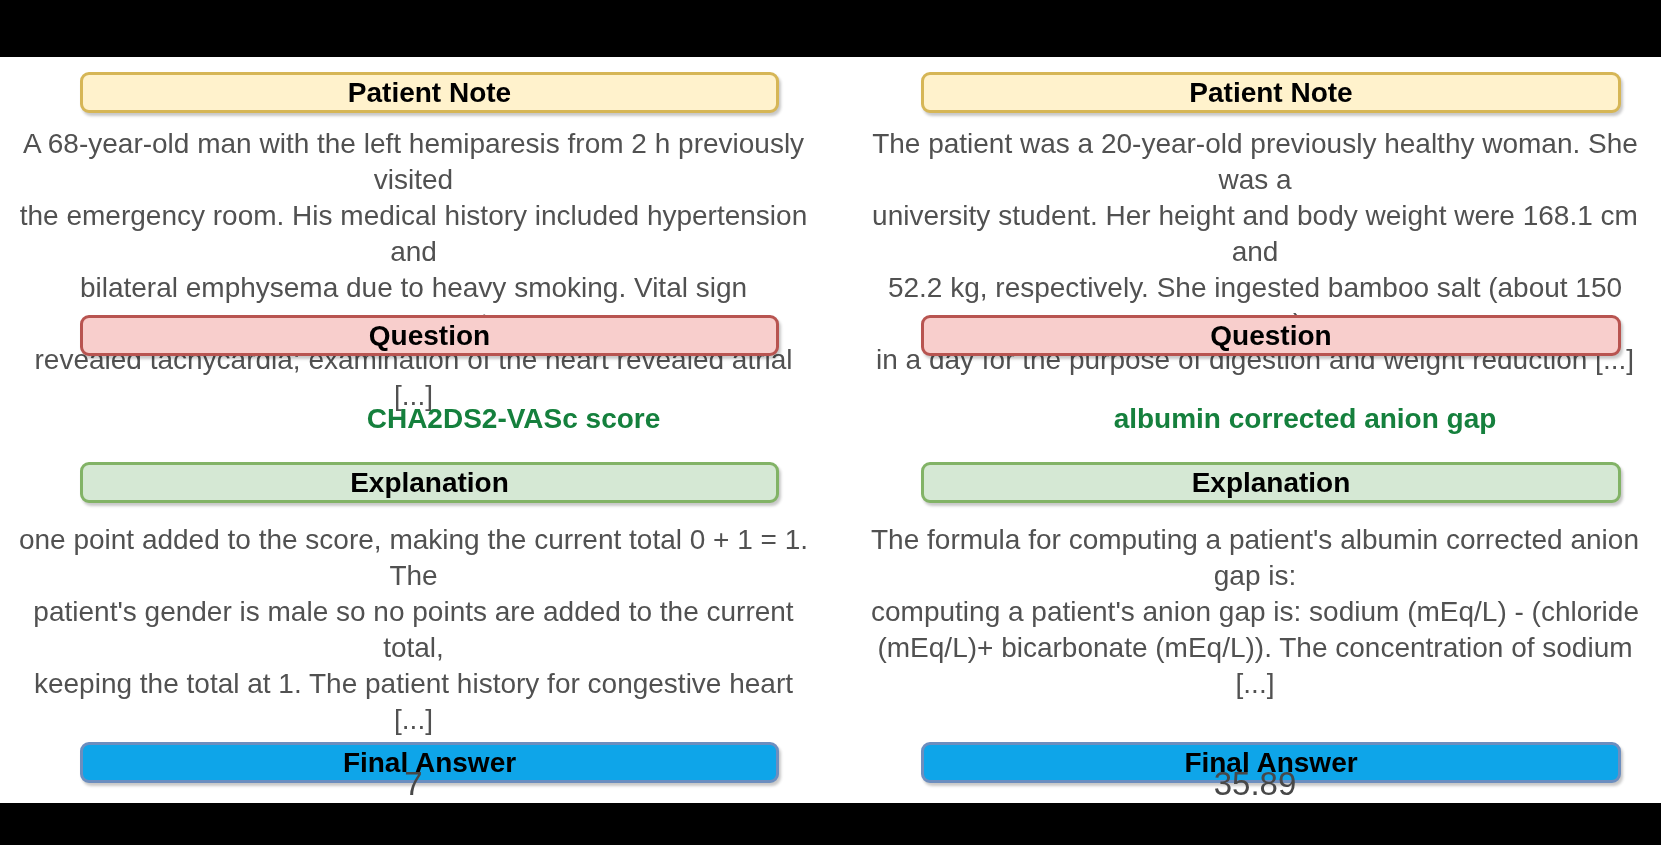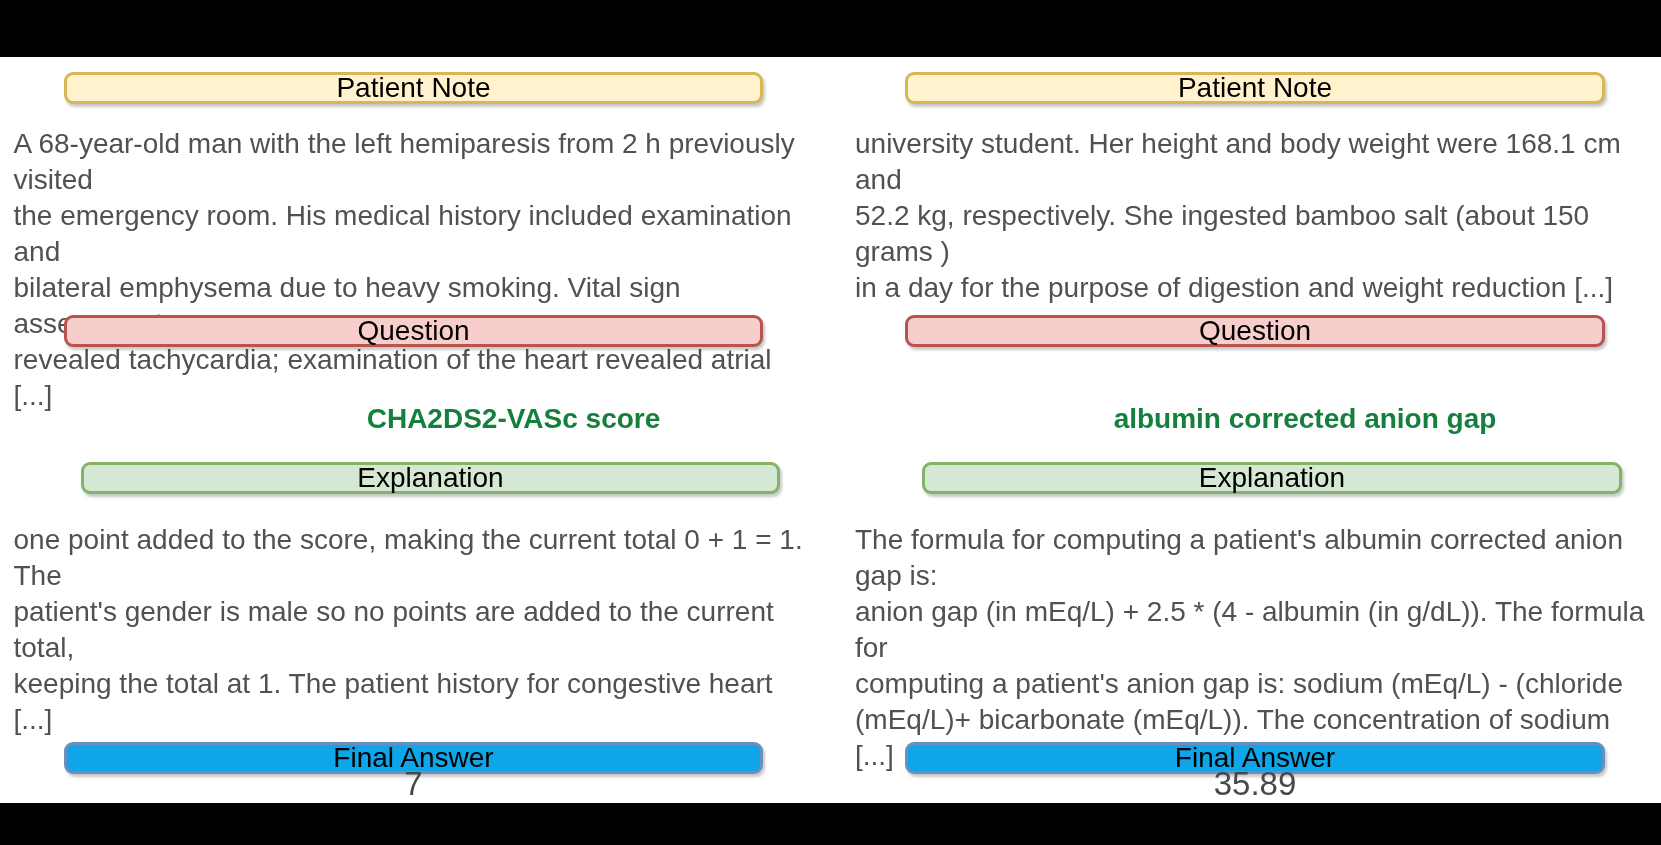--- a/index.html
+++ b/index.html
@@ -14,49 +14,50 @@
   .bar { position: absolute; left: 0; width: 100%; background: #000000; }
   .bar.top { top: 0; height: 57px; }
   .bar.bottom { bottom: 0; height: 42px; }
 
   .column { position: absolute; top: 57px; height: 746px; }
   .col-a { left: 64px;  width: 699px; }
   .col-b { left: 905px; width: 700px; }
 
   .hdr {
     position: absolute;
-    left: 0;
+    left: 16px;
     width: 100%;
     box-sizing: border-box;
-    height: 32px;
+    height: 41px;
     border: 3px solid;
     border-radius: 9px;
     display: flex;
     align-items: center;
     justify-content: center;
-    font-weight: 400;
+    font-weight: 700;
     font-size: 28px;
     color: #000000;
     box-shadow: 2px 3px 3px rgba(0,0,0,0.22);
   }
   .hdr.yellow { background: #FFF2CC; border-color: #D6B656; }
   .hdr.pink   { background: #F8CECC; border-color: #B85450; }
   .hdr.green  { background: #D5E8D4; border-color: #82B366; }
   .hdr.blue   { background: #0ea5e9; border-color: #6C8EBF; margin-top: 29px; }
 
   .hdr-note { top: 15px; }
   .hdr-q    { top: 258px; }
-  .hdr-ex   { top: 405px; margin-left: 17px; }
+  .hdr-ex   { top: 405px; }
   .hdr-fa   { top: 656px; }
 
   .txt {
     position: absolute;
     left: 50%;
     width: 800px;
     transform: translateX(-50%);
+    text-align: center;
     font-size: 28px;
     line-height: 36px;
     color: #515151;
   }
   .txt-note { top: 69px; }
   .txt-ex   { top: 465px; }
 
   .q-txt {
     position: absolute;
     left: 50%;
@@ -89,21 +90,21 @@
 <div class="page">
   <div class="bar top"></div>
   <div class="bar bottom"></div>
 
   <section class="column col-a">
     <div class="hdr yellow hdr-note">
       <span>Patient Note</span>
     </div>
     <div class="txt txt-note">
       <div>A 68-year-old man with the left hemiparesis from 2 h previously visited</div>
-      <div>the emergency room. His medical history included examination and</div>
+      <div>the emergency room. His medical history included hypertension and</div>
       <div>bilateral emphysema due to heavy smoking. Vital sign assessment</div>
       <div>revealed tachycardia; examination of the heart revealed atrial [...]</div>
     </div>
 
     <div class="hdr pink hdr-q">
       <span>Question</span>
     </div>
     <div class="q-txt">CHA2DS2-VASc score</div>
 
     <div class="hdr green hdr-ex">
@@ -119,36 +120,36 @@
       <span>Final Answer</span>
     </div>
     <div class="ans">7</div>
   </section>
 
   <section class="column col-b">
     <div class="hdr yellow hdr-note">
       <span>Patient Note</span>
     </div>
     <div class="txt txt-note">
+      <div>The patient was a 20-year-old previously healthy woman. She was a</div>
       <div>university student. Her height and body weight were 168.1 cm and</div>
       <div>52.2 kg, respectively. She ingested bamboo salt (about 150 grams )</div>
       <div>in a day for the purpose of digestion and weight reduction [...]</div>
     </div>
 
     <div class="hdr pink hdr-q">
       <span>Question</span>
     </div>
     <div class="q-txt">albumin corrected anion gap</div>
 
     <div class="hdr green hdr-ex">
       <span>Explanation</span>
     </div>
     <div class="txt txt-ex">
       <div>The formula for computing a patient's albumin corrected anion gap is:</div>
-      <div>anion gap (in mEq/L) + 2.5 * (4 - albumin (in g/dL)). The formula for</div>
       <div>computing a patient's anion gap is: sodium (mEq/L) - (chloride</div>
       <div>(mEq/L)+ bicarbonate (mEq/L)). The concentration of sodium  [...]</div>
     </div>
 
     <div class="hdr blue hdr-fa">
       <span>Final Answer</span>
     </div>
     <div class="ans">35.89</div>
   </section>
 </div>

